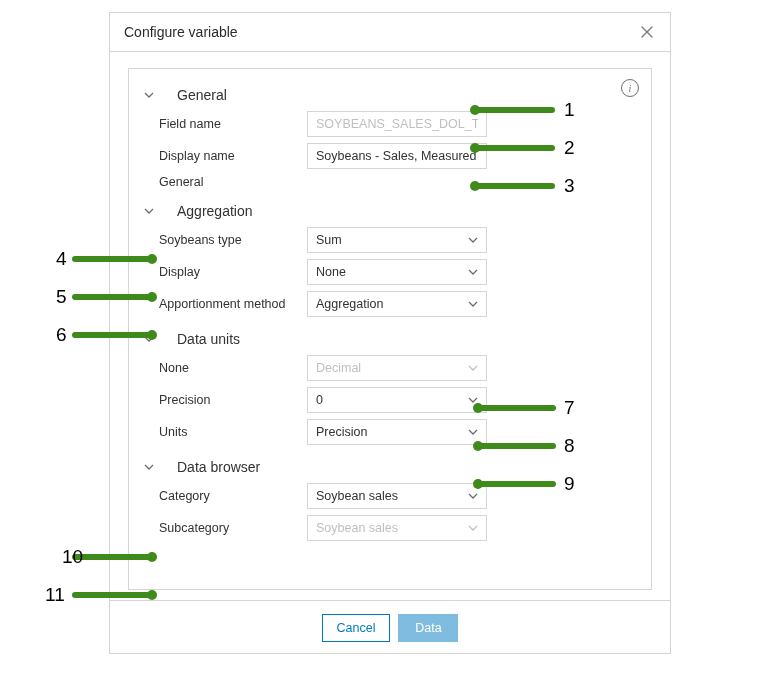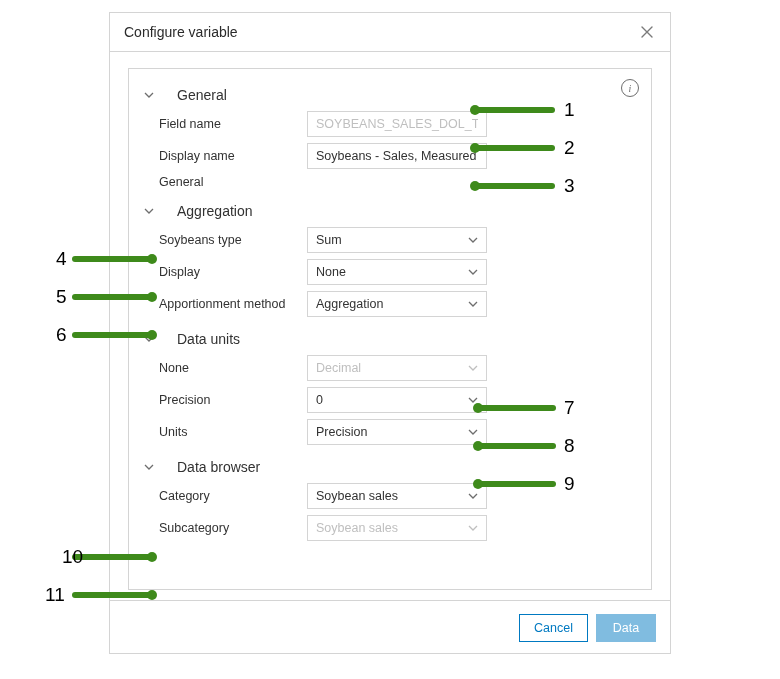--- a/index.html
+++ b/index.html
@@ -45,21 +45,21 @@
     background:#fff;color:#323232;font:inherit;padding:0 8px;outline:none;
   }
   input.tb[readonly]{color:#bfbfbf;background:#fff}
   input.tb::placeholder{color:#bfbfbf}
   .select{display:flex;align-items:center;justify-content:space-between;cursor:pointer}
   .select.disabled{color:#bfbfbf;cursor:default}
   .select .val{white-space:nowrap;overflow:hidden;text-overflow:ellipsis}
   .select .caret{margin-left:6px;display:inline-flex}
 
   .dlg-footer{
-    border-top:1px solid var(--border);height:54px;display:flex;align-items:center;justify-content:flex-end;
+    border-top:1px solid var(--border);height:54px;display:flex;align-items:center;justify-content:center;
     padding:0 14px;gap:8px;
   }
   .btn{height:28px;min-width:60px;padding:0 14px;border:1px solid var(--blue);background:#fff;color:var(--blue);font:inherit;cursor:pointer}
   .btn.primary{background:var(--blue-fill);color:#fff;border-color:var(--blue-fill)}
 
   
   .lead{position:absolute;height:6px;background:var(--accent);border-radius:3px}
   .dot{position:absolute;width:10px;height:10px;border-radius:50%;background:var(--accent);transform:translate(-50%,-50%)}
   .num{position:absolute;font-size:19px;color:#000;font-family:Arial,sans-serif;transform:translateY(-50%)}
 

